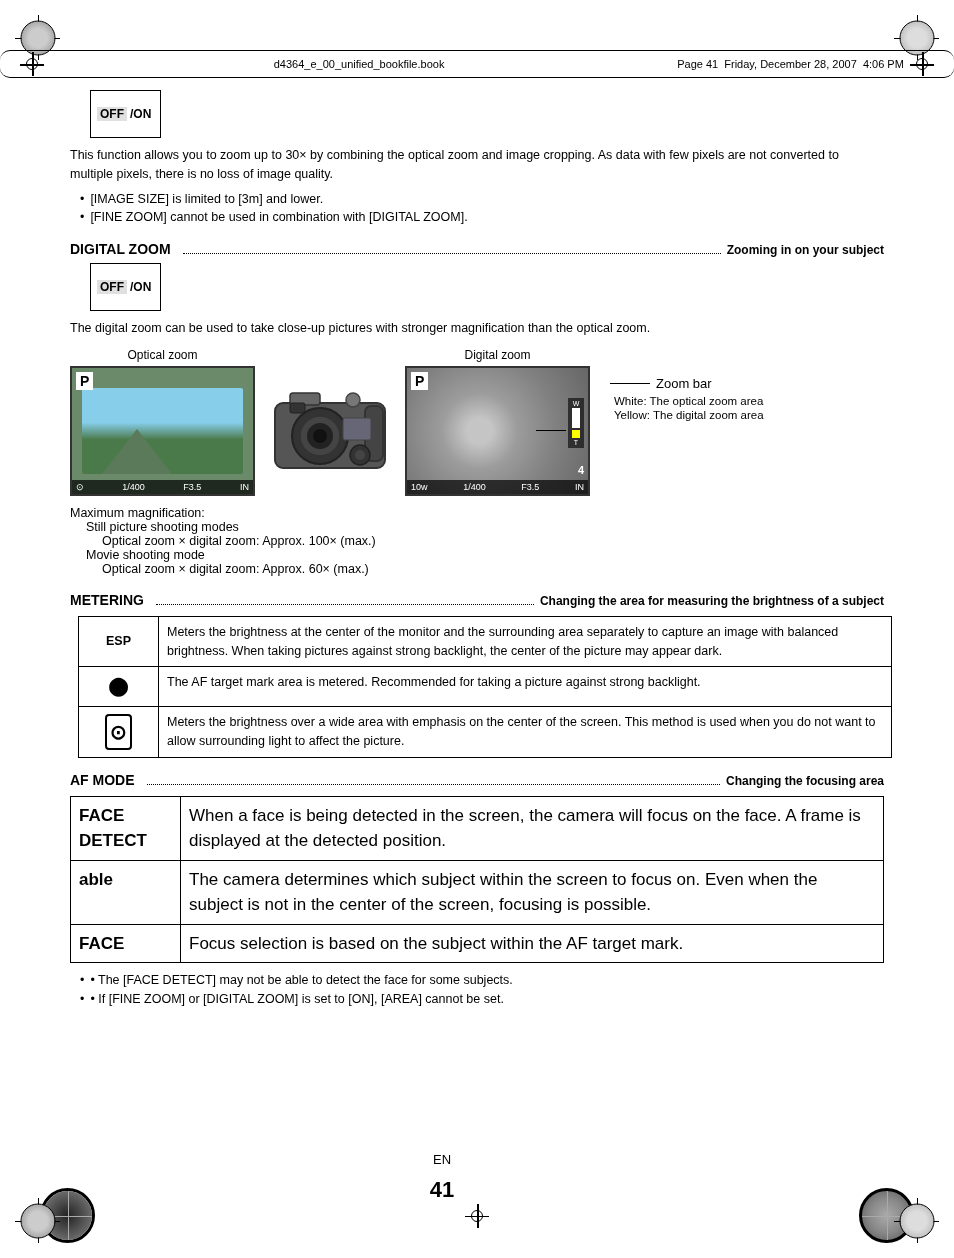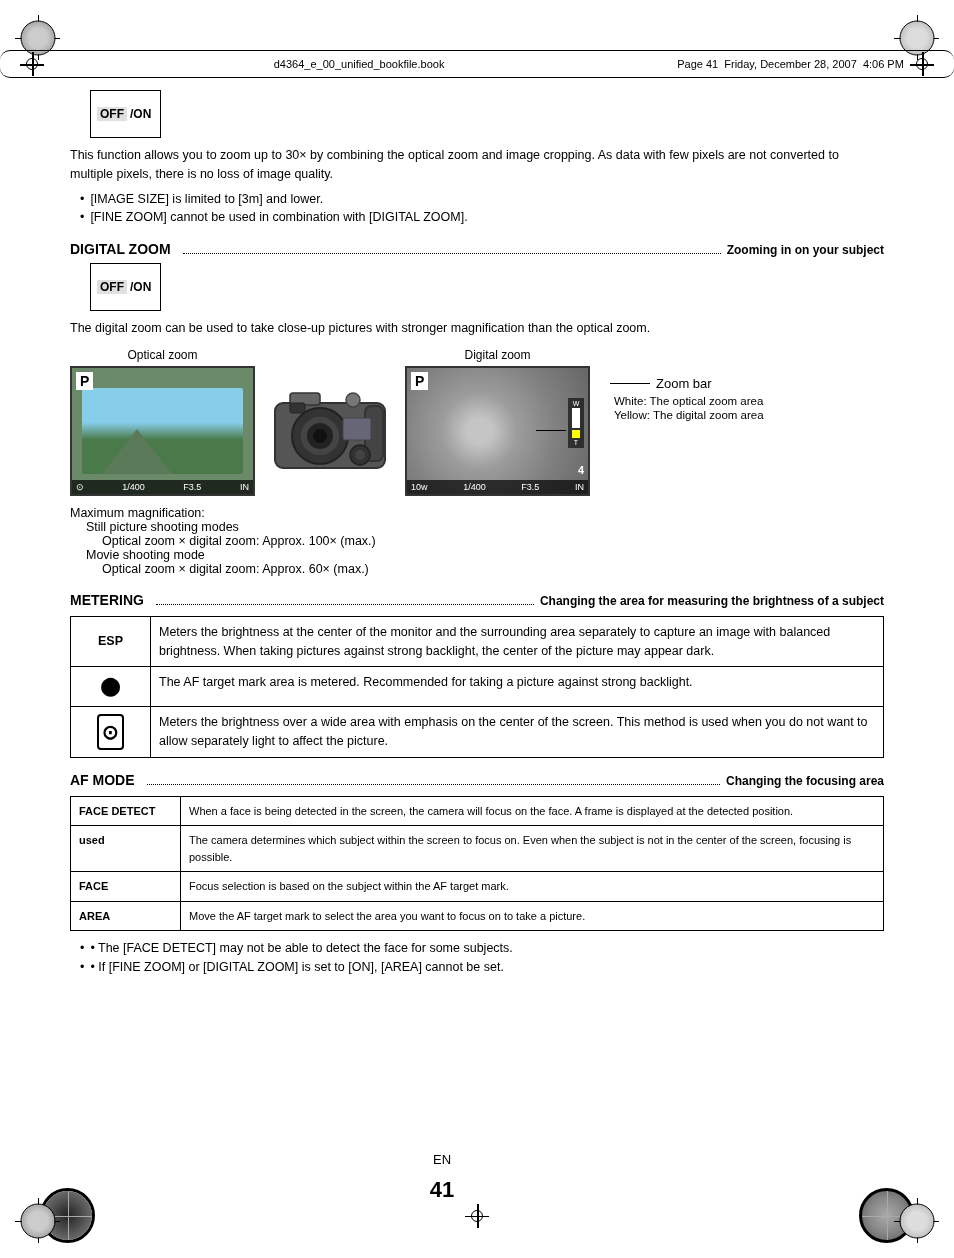--- a/index.html
+++ b/index.html
@@ -235,21 +235,21 @@
     .zoom-bar-line {
       width: 40px;
       height: 1px;
       background: #000;
     }
 
     
     .data-table {
       width: 100%;
       border-collapse: collapse;
-      margin: 8px 0;
+      margin: 8px 8px;
     }
     .data-table td {
       border: 1.5px solid #000;
       padding: 6px 8px;
       vertical-align: top;
       font-size: 12.5px;
       line-height: 1.5;
     }
     .data-table .col-key {
       width: 80px;
@@ -266,21 +266,21 @@
     
     .af-table {
       width: 100%;
       border-collapse: collapse;
       margin: 8px 0;
     }
     .af-table td {
       border: 1.5px solid #000;
       padding: 6px 8px;
       vertical-align: top;
-      font-size: 11px;
+      font-size: 17px;
       line-height: 1.5;
     }
     .af-table .col-key {
       width: 110px;
       font-weight: bold;
     }
 
     
     .page-footer {
       position: absolute;
@@ -556,49 +556,45 @@
     <tr>
       <td class="col-key icon-cell">
         <span style="font-size:18px;">⬤</span>
       </td>
       <td>The AF target mark area is metered. Recommended for taking a picture against strong backlight.</td>
     </tr>
     <tr>
       <td class="col-key icon-cell">
         <span style="font-size:20px;border:2px solid #000;border-radius:4px;padding:1px 3px;display:inline-block;">⊙</span>
       </td>
-      <td>Meters the brightness over a wide area with emphasis on the center of the screen. This method is used when you do not want to allow separately light to affect the picture.</td>
+      <td>Meters the brightness over a wide area with emphasis on the center of the screen. This method is used when you do not want to allow surrounding light to affect the picture.</td>
     </tr>
   </tbody>
     </table>
 
   <div class="section-heading" style="margin-top:14px;">
     <span class="section-title">AF MODE</span>
     <span class="section-dots"></span>
     <span class="section-desc">Changing the focusing area</span>
   </div>
 
   <table class="af-table">
     <tbody>
         <tr>
       <td class="col-key">FACE DETECT</td>
       <td>When a face is being detected in the screen, the camera will focus on the face. A frame is displayed at the detected position.</td>
     </tr>
     <tr>
-      <td class="col-key">used</td>
+      <td class="col-key">able</td>
       <td>The camera determines which subject within the screen to focus on. Even when the subject is not in the center of the screen, focusing is possible.</td>
     </tr>
     <tr>
       <td class="col-key">FACE</td>
       <td>Focus selection is based on the subject within the AF target mark.</td>
     </tr>
-    <tr>
-      <td class="col-key">AREA</td>
-      <td>Move the AF target mark to select the area you want to focus on to take a picture.</td>
-    </tr>
   </tbody>
     </table>
 
   <div class="bullet-item" style="margin-top:8px;">
     <span>• The [FACE DETECT] may not be able to detect the face for some subjects.</span>
   </div>
   <div class="bullet-item">
     <span>• If [FINE ZOOM] or [DIGITAL ZOOM] is set to [ON], [AREA] cannot be set.</span>
   </div>
 

